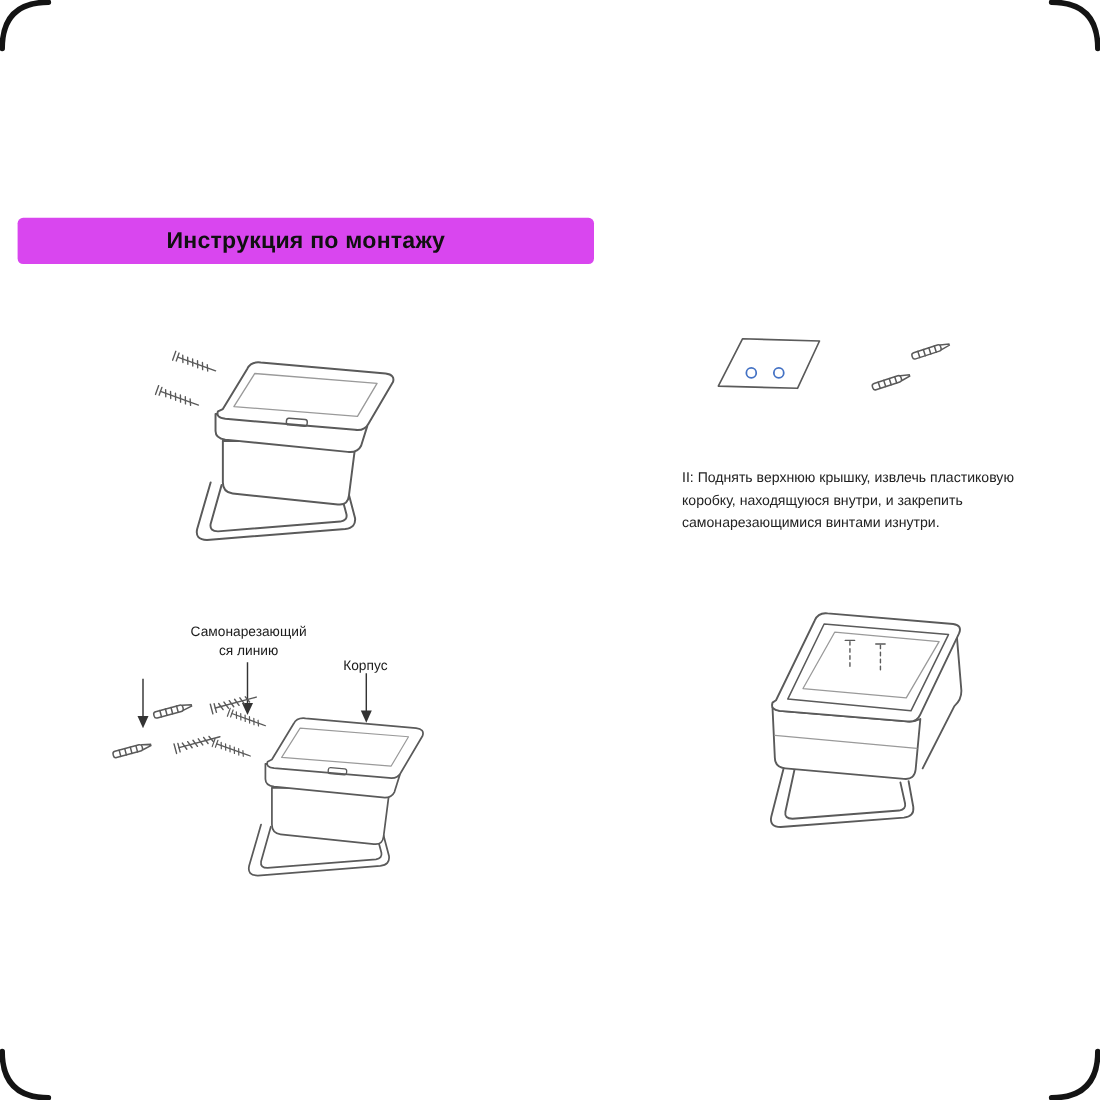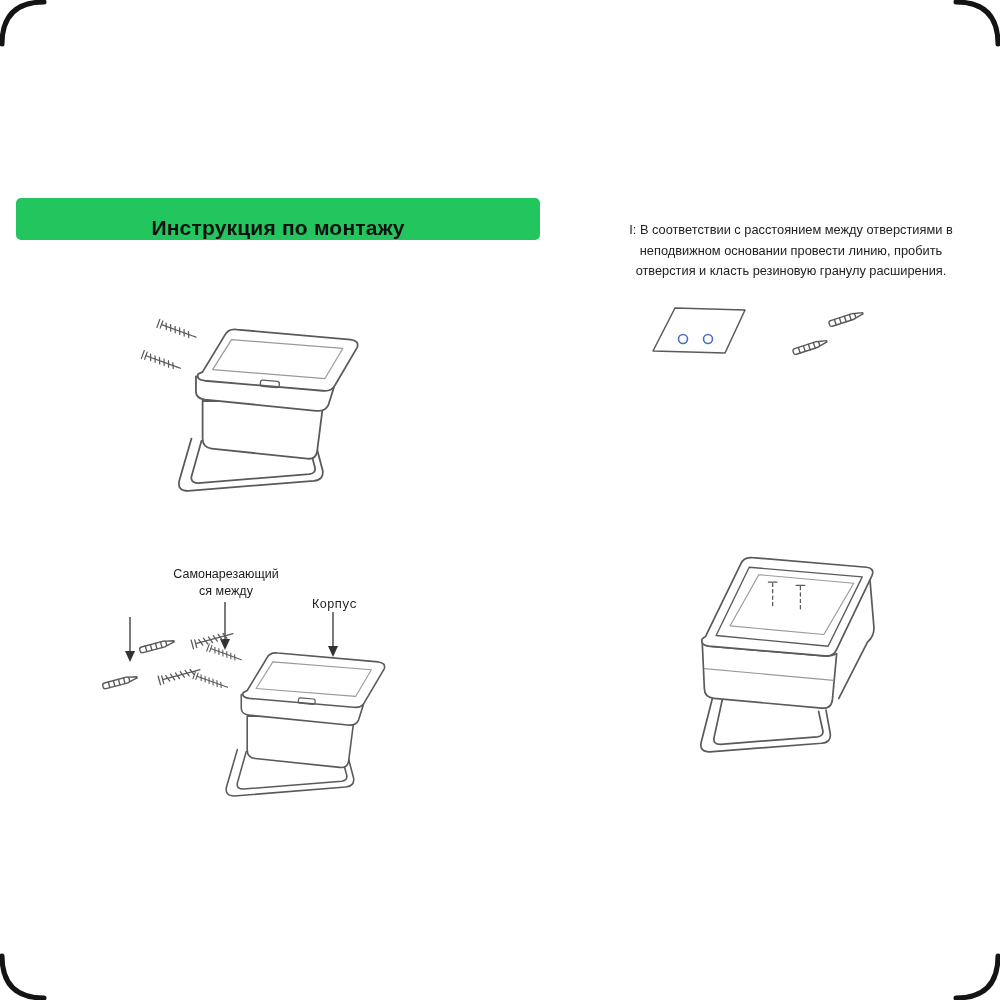--- a/index.html
+++ b/index.html
@@ -1,30 +1,30 @@
 <!DOCTYPE html>
 <html lang="ru"><head>
 <meta charset="utf-8">
 <style>
   html,body{margin:0;padding:0;background:#ffffff;}
   .page{position:relative;width:1000px;height:1000px;background:#ffffff;overflow:hidden;
         font-family:"Liberation Sans","DejaVu Sans",sans-serif;color:#1f1f1f;}
-  .header-bar{position:absolute;left:16px;top:198px;width:524px;height:42px;background:#22c55e;
-        border-radius:5px;display:flex;align-items:flex-end;justify-content:center;}
+  .header-bar{position:absolute;left:16px;top:198px;width:524px;height:42px;background:#d946ef;
+        border-radius:5px;display:flex;align-items:center;justify-content:center;}
   .header-bar .txt{font-size:21px;font-weight:bold;color:#101010;letter-spacing:.2px;}
   .product-title{position:absolute;left:16px;top:254px;width:524px;text-align:center;
         font-size:19.5px;line-height:1.5;color:#161616;}
   .product-title .inner{max-width:372px;margin:0 auto;}
   .step-text{position:absolute;font-size:12.8px;line-height:1.62;color:#222222;}
   .step1{left:622px;top:220px;width:338px;text-align:center;}
   .step2{left:620px;top:424px;width:346px;text-align:left;}
   .lbl{position:absolute;font-size:12.5px;line-height:1.32;color:#1c1c1c;}
   .lbl-granule{left:58px;top:582px;width:122px;text-align:left;}
   .lbl-screw{left:172px;top:566px;width:108px;text-align:center;overflow-wrap:anywhere;}
-  .lbl-body{left:312px;top:597px;width:70px;text-align:left;font-family:Liberation Mono, monospace;}
+  .lbl-body{left:312px;top:597px;width:70px;text-align:left;}
   .fig{position:absolute;}
   .fig-main{left:140px;top:314px;width:232px;height:198px;}
   .fig-plate{left:628px;top:298px;width:270px;height:96px;}
   .fig-exploded{left:40px;top:552px;width:452px;height:282px;}
   .fig-open{left:666px;top:536px;width:224px;height:230px;}
   .corner-frame{position:absolute;left:0;top:0;width:1000px;height:1000px;pointer-events:none;}
   svg{display:block;}
 </style>
 </head>
 <body>
@@ -80,32 +80,32 @@
 
   <div class="header-bar">
     <span class="txt">Инструкция по монтажу</span>
   </div>
 
 
   <svg class="fig fig-main" viewBox="-8 0 208 178">
     <use href="#sym-product-closed" x="-8" y="0" width="208" height="172"></use>
   </svg>
 
-  <div class="step-text step1">I: В соответствии с расстоянием между отверстиями в неподвижном основании провести линию, пробить отверстия и класть резиновую гранулу расширения.</div>
 
   <svg class="fig fig-plate" viewBox="0 0 270 96">
     <polygon points="47,10 117,12 97,55 25,53" fill="#ffffff" stroke="#5a5a5a" stroke-width="1.5" stroke-linejoin="round"></polygon>
     <circle cx="55" cy="41" r="4.5" fill="none" stroke="#4472c4" stroke-width="1.6"></circle>
     <circle cx="80" cy="41" r="4.5" fill="none" stroke="#4472c4" stroke-width="1.6"></circle>
     <use href="#sym-anchor" width="42" height="15" transform="translate(160,48) rotate(-18)"></use>
     <use href="#sym-anchor" width="42" height="15" transform="translate(196,20) rotate(-18)"></use>
   </svg>
 
+  <div class="step-text step2">II: Поднять верхнюю крышку, извлечь пластиковую коробку, находящуюся внутри, и закрепить самонарезающимися винтами изнутри.</div>
 
-  <div class="lbl lbl-screw">Самонарезающийся между</div>
+  <div class="lbl lbl-screw">Самонарезающийся линию</div>
   <div class="lbl lbl-body">Корпус</div>
 
   <svg class="fig fig-exploded" viewBox="0 0 452 282">
     <g stroke="#333333" stroke-width="1.3" fill="#333333">
       <line x1="90" y1="65" x2="90" y2="100" fill="none"></line>
       <polygon points="85,99 95,99 90,110" stroke="none"></polygon>
       <line x1="185" y1="50" x2="185" y2="88" fill="none"></line>
       <polygon points="180,87 190,87 185,98" stroke="none"></polygon>
       <line x1="293" y1="60" x2="293" y2="95" fill="none"></line>
       <polygon points="288,94 298,94 293,105" stroke="none"></polygon>

